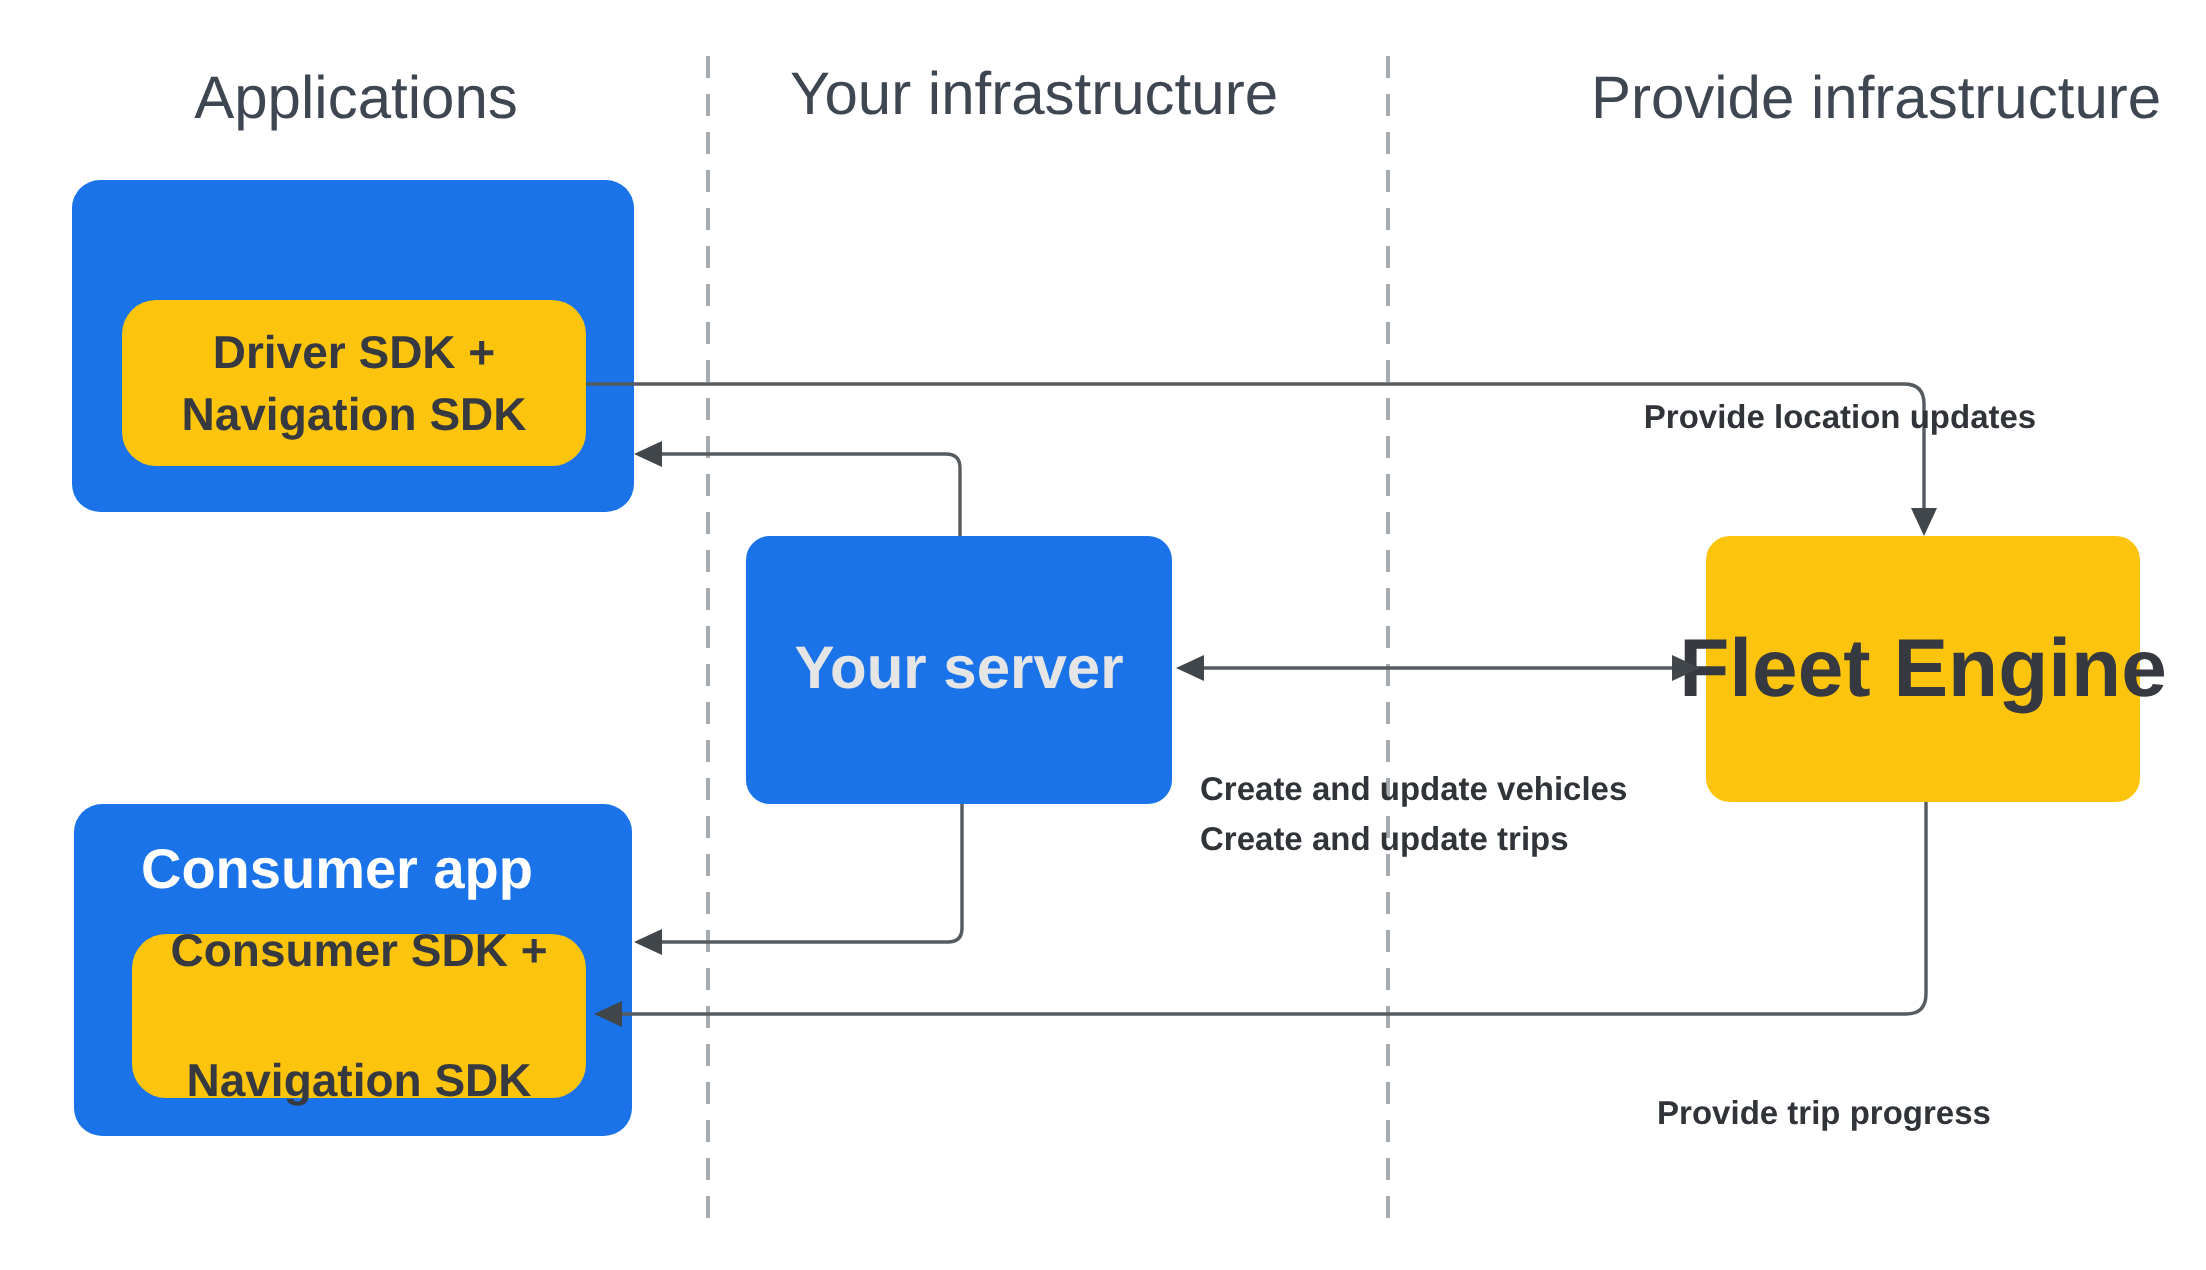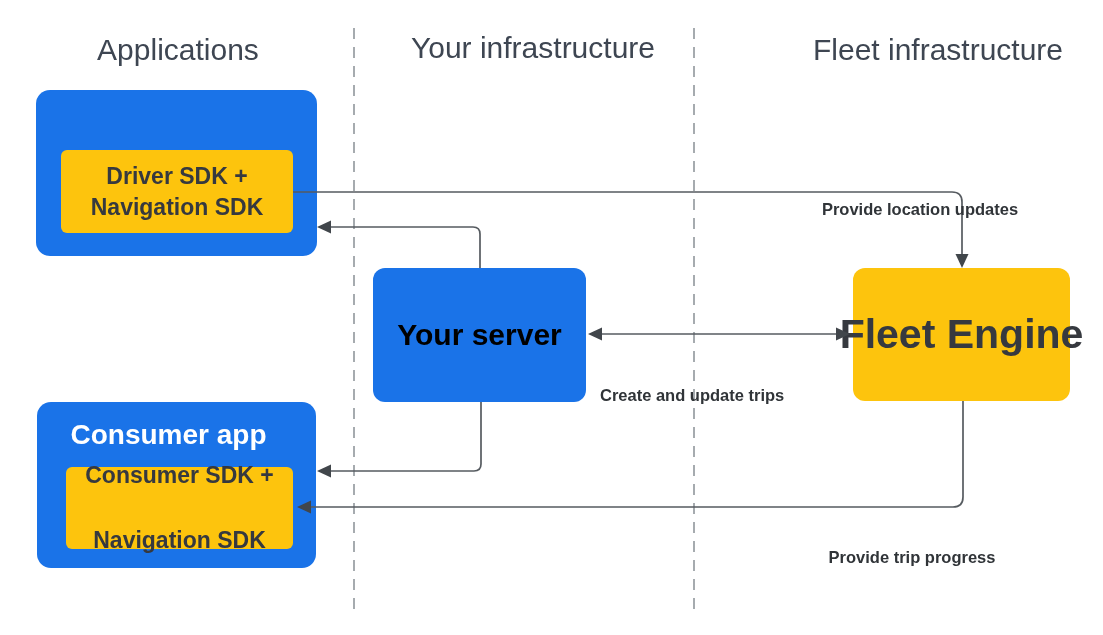--- a/index.html
+++ b/index.html
@@ -31,21 +31,21 @@
   }
   .vsep{
     position:absolute;
     top:28px;
     width:2px;
     height:584px;
     background:repeating-linear-gradient(to bottom,var(--dashed) 0 11px,transparent 11px 19px);
   }
   .box{position:absolute;}
   .blue-box{background:var(--blue);border-radius:14px;}
-  .yellow-box{background:var(--yellow);border-radius:6px;}
+  .yellow-box{background:var(--yellow);border-radius:17px;}
   .outer-title{
     position:absolute;left:0;right:16px;
     text-align:center;
     color:#ffffff;
     font-weight:700;
     font-size:28px;
     line-height:36px;
     white-space:nowrap;
   }
   .sdk-box{
@@ -56,21 +56,21 @@
     font-size:23px;
     line-height:31px;
     color:var(--box-dark-text);
   }
   .center-box{
     display:flex;align-items:center;justify-content:center;
     text-align:center;
     font-weight:700;
     white-space:nowrap;
   }
-  .server-box{font-size:30px;color:#000000;}
+  .server-box{font-size:30px;color:#e5e5e5;}
   .engine-box{font-size:41px;color:var(--box-dark-text);}
   .connector-layer{
     position:absolute;left:0;top:0;width:1103px;height:635px;
     pointer-events:none;
   }
   .connector-layer path{
     fill:none;
     stroke:var(--line);
     stroke-width:1.7;
   }
@@ -85,22 +85,22 @@
   }
   .edge-label-center{text-align:center;}
   .edge-label-left{text-align:left;line-height:25px;}
 </style>
 </head>
 <body>
 
 <div class="canvas">
 
   <div class="col-header" style="left:58px;top:33px;width:240px;">Applications</div>
-  <div class="col-header" style="left:388px;top:31px;width:290px;">Your infrastructure</div>
-  <div class="col-header" style="left:788px;top:33px;width:300px;">Fleet infrastructure</div>
+  <div class="col-header" style="left:372px;top:31px;width:290px;">Your infrastructure</div>
+  <div class="col-header" style="left:788px;top:33px;width:300px;">Provide infrastructure</div>
 
   <div class="vsep" style="left:353px;"></div>
   <div class="vsep" style="left:693px;"></div>
 
   <div class="box blue-box" style="left:36px;top:90px;width:281px;height:166px;">
     <div class="outer-title" style="top:102px;">Driver app</div>
   </div>
   <div class="box yellow-box sdk-box" style="left:61px;top:150px;width:232px;height:83px;">
     <span>Driver SDK +</span>
     <span>Navigation SDK</span>
@@ -137,18 +137,19 @@
     <polygon points="588,334 602,327.5 602,340.5"></polygon>
     <polygon points="850,334 836,327.5 836,340.5"></polygon>
 
     <path d="M963,401 V497 Q963,507 953,507 H302"></path>
     <polygon points="297,507 311,500.5 311,513.5"></polygon>
   </svg>
 
   <div class="edge-label edge-label-center" style="left:780px;top:164px;width:280px;">Provide location updates</div>
 
   <div class="edge-label edge-label-left" style="left:600px;top:347px;">
+    <div>Create and update vehicles</div>
     <div>Create and update trips</div>
   </div>
 
   <div class="edge-label edge-label-center" style="left:772px;top:512px;width:280px;">Provide trip progress</div>
 
 </div>
 
 </body></html>

